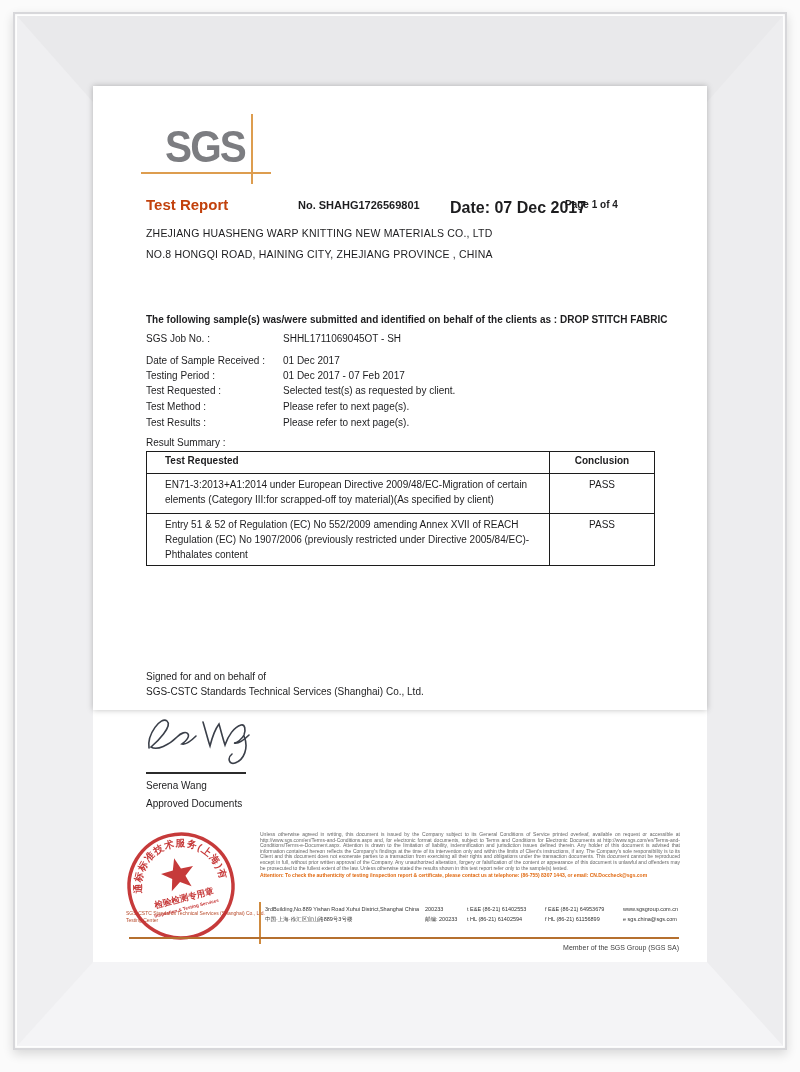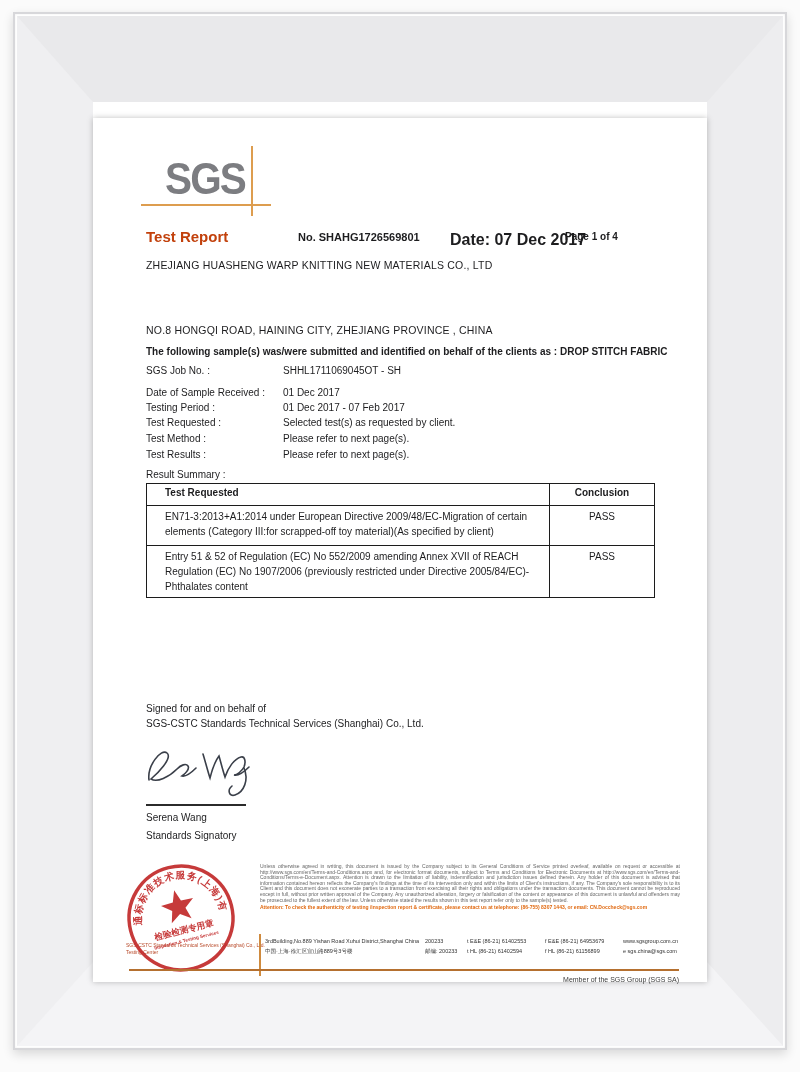--- a/index.html
+++ b/index.html
@@ -18,40 +18,40 @@
     border:2px solid #d7d7da;
     box-shadow:0 4px 10px rgba(0,0,0,.14), inset 0 0 2px rgba(0,0,0,.08);
   }
   .frame-face {
     position:absolute; inset:2px;
     border-style:solid;
     border-width:86px 76px 84px 76px;
     border-color:#e9e9eb #ededef #f4f4f6 #efeff1; 
   }
   .paper {
-    position:absolute; left:78px; top:104px; width:614px; height:864px;
+    position:absolute; left:78px; top:72px; width:614px; height:624px;
     background:#ffffff;
     box-shadow:0 0 6px rgba(0,0,0,.25);
   }
   .abs { position:absolute; }
   
   .logo-text {
     left:72px; top:36px;
     font-size:44px; font-weight:bold; color:#7c7d81;
     letter-spacing:-2px; transform:scaleX(.92); transform-origin:left;
   }
   .logo-hline { left:48px; top:86px; width:130px; height:2px; background:#dd9d4f; }
   .logo-vline { left:158px; top:28px; width:2px; height:70px; background:#dd9d4f; }
   
   .title { left:53px; top:110px; font-size:15px; font-weight:bold; color:#c2410c; }
   .report-no { left:205px; top:113px; font-size:11px; font-weight:bold; }
   .report-date { left:357px; top:113px; font-size:16px; font-weight:bold; }
   .report-page { left:472px; top:113px; font-size:10px; font-weight:bold; }
   .client1 { left:53px; top:141px; font-size:10.5px; letter-spacing:.2px; }
-  .client2 { left:53px; top:162px; font-size:10.5px; letter-spacing:.2px;margin-top:44px; }
+  .client2 { left:53px; top:162px; font-size:10.5px; letter-spacing:.2px; }
   
   .sample-intro { left:53px; top:228px; font-size:10px;font-weight:bold; }
   .fld { font-size:10px; }
   .fld .lbl { position:absolute; left:0; white-space:nowrap; }
   .fld .val { position:absolute; left:137px; white-space:nowrap; }
   .fld0 { left:53px; top:247px; } .fld1 { left:53px; top:269px; }
   .fld2 { left:53px; top:284px; } .fld3 { left:53px; top:299px; }
   .fld4 { left:53px; top:315px; } .fld5 { left:53px; top:331px; }
   .result-summary { left:53px; top:351px; font-size:10px; }
   
@@ -165,21 +165,21 @@
     <div class="abs signed2">SGS-CSTC Standards Technical Services (Shanghai) Co., Ltd.</div>
     <svg class="abs sig-svg" width="160" height="62" viewBox="0 0 160 62">
       <g fill="none" stroke="#3a3f49" stroke-width="1.6" stroke-linecap="round">
         <path d="M6,40 C4,26 18,8 24,13 C30,18 14,34 8,39 C14,43 26,37 34,29 C38,25 43,23 45,26 C47,29 42,34 39,36 C43,37 49,32 53,28"></path>
         <path d="M60,14 C63,24 65,32 67,38 C69,30 73,20 76,16 C78,23 80,31 82,37 C85,28 91,19 98,17 C102,16 103,22 101,27 C99,31 94,35 91,35 C95,36 101,32 106,27"></path>
         <path d="M101,28 C106,40 101,52 92,55 C86,57 84,50 89,46"></path>
       </g>
     </svg>
     <div class="abs sig-rule"></div>
     <div class="abs sig-name">Serena Wang</div>
-    <div class="abs sig-role">Standards Signatory</div>
+    <div class="abs sig-role">Approved Documents</div>
 
     <div class="abs legal">
       <span>Unless otherwise agreed in writing, this document is issued by the Company subject to its General Conditions of Service printed overleaf, available on request or accessible at http://www.sgs.com/en/Terms-and-Conditions.aspx and, for electronic format documents, subject to Terms and Conditions for Electronic Documents at http://www.sgs.com/en/Terms-and-Conditions/Terms-e-Document.aspx. Attention is drawn to the limitation of liability, indemnification and jurisdiction issues defined therein. Any holder of this document is advised that information contained hereon reflects the Company's findings at the time of its intervention only and within the limits of Client's instructions, if any. The Company's sole responsibility is to its Client and this document does not exonerate parties to a transaction from exercising all their rights and obligations under the transaction documents. This document cannot be reproduced except in full, without prior written approval of the Company. Any unauthorized alteration, forgery or falsification of the content or appearance of this document is unlawful and offenders may be prosecuted to the fullest extent of the law. Unless otherwise stated the results shown in this test report refer only to the sample(s) tested.</span>
       <div class="attention">Attention: To check the authenticity of testing /inspection report &amp; certificate, please contact us at telephone: (86-755) 8307 1443, or email: CN.Doccheck@sgs.com</div>
     </div>
 
     <div class="abs stamp-sub">
       <div>SGS-CSTC Standards Technical Services (Shanghai) Co., Ltd.</div>
       <div>Testing Center</div>
     </div>

